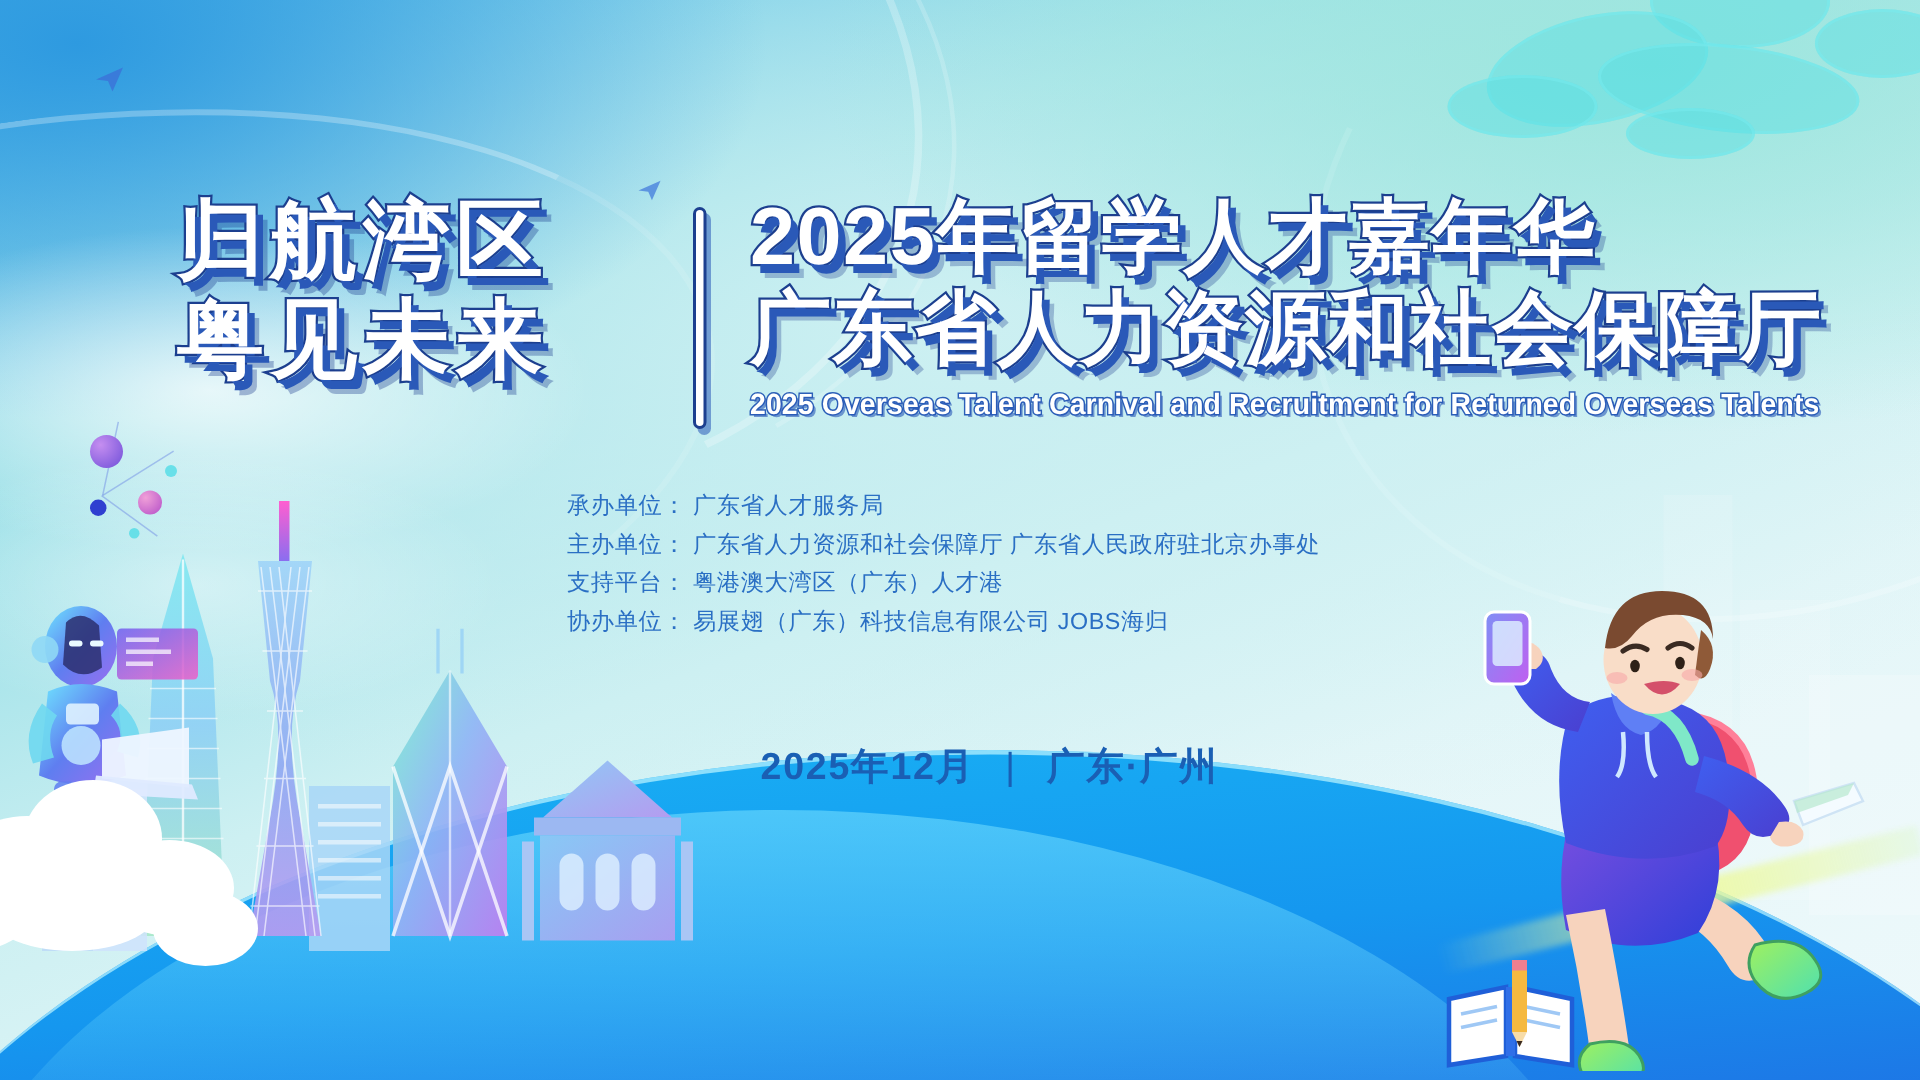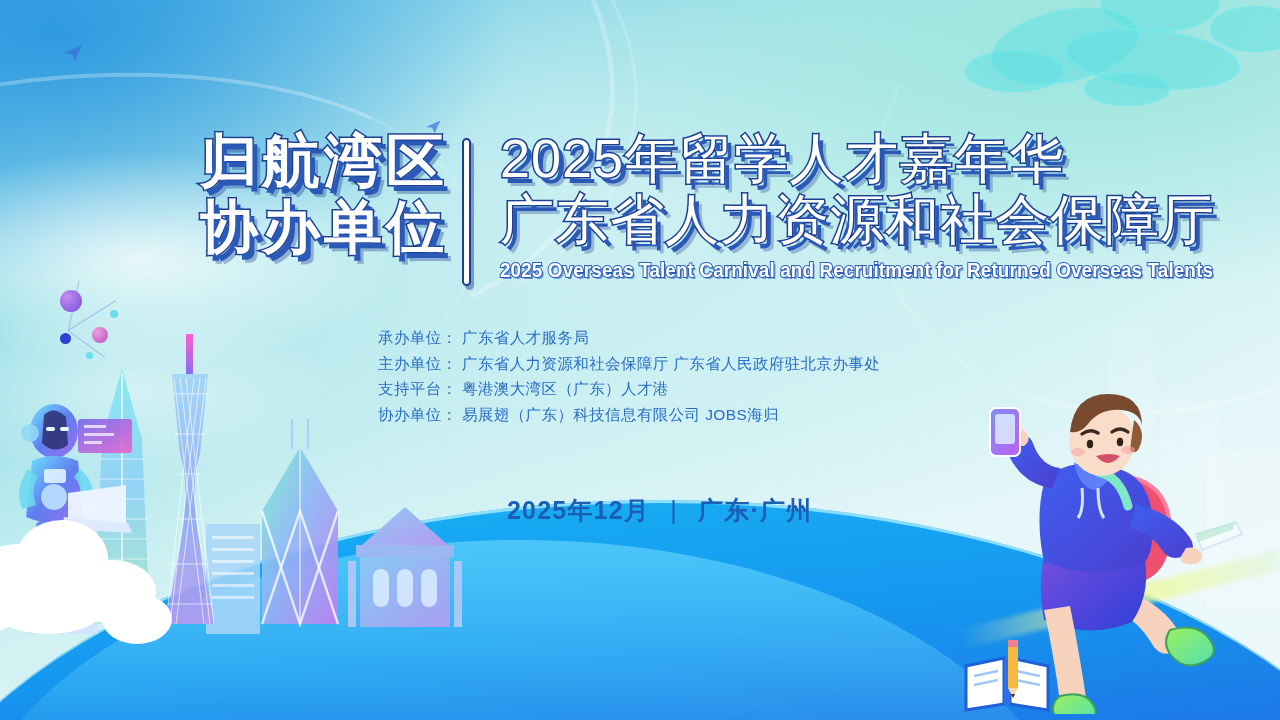--- a/index.html
+++ b/index.html
@@ -60,39 +60,39 @@
   .dot { position:absolute; border-radius:50%; }
   .link { position:absolute; height:1px; background:rgba(120,150,230,.55); transform-origin:0 0; }
 
   
   .slogan {
     position:absolute; left:118px; top:128px;
     width:330px;
     font-size:58px; font-weight:700; letter-spacing:4px;
     line-height:1.14;
     color:#ffffff;
-    text-align:right;
+    text-align:left;
     -webkit-text-stroke:3px #1c3f8f;
     paint-order:stroke fill;
     text-shadow:5px 6px 0 #2a59b8, 8px 9px 0 rgba(26,56,140,.35);
   }
   .slogan div { white-space:nowrap; }
 
   .divider {
     position:absolute; left:462px; top:138px;
     width:9px; height:148px;
     background:#ffffff;
     border:2px solid #1c3f8f;
     border-radius:5px;
     box-shadow:3px 4px 0 rgba(42,89,184,.55);
   }
 
   .titlewrap { position:absolute; left:500px; top:130px; width:700px; }
   .title-line {
-    font-size:54px; font-weight:400; letter-spacing:1px; line-height:1.05;
+    font-size:54px; font-weight:700; letter-spacing:1px; line-height:1.05;
     color:#ffffff; white-space:nowrap;
     -webkit-text-stroke:3px #1c3f8f;
     paint-order:stroke fill;
     text-shadow:5px 6px 0 #2a59b8, 8px 9px 0 rgba(26,56,140,.3);
   }
   .title-line.l2 { margin-top:4px; }
   .title-en {
     margin-top:12px;
     font-size:19.5px; font-weight:700; letter-spacing:.1px;
     color:#ffffff; white-space:nowrap;
@@ -455,21 +455,21 @@
   </svg>
   <svg style="position:absolute; right:256px; bottom:20px;" width="22" height="62" viewBox="0 0 22 62">
     <rect x="6" y="8" width="10" height="42" fill="#f5b940"></rect>
     <polygon points="6,50 16,50 11,60" fill="#f7dca8"></polygon>
     <polygon points="9,56 13,56 11,60" fill="#3a2a22"></polygon>
     <rect x="6" y="2" width="10" height="7" fill="#f07f8f"></rect>
   </svg>
 
   <div class="slogan">
     <div>归航湾区</div>
-    <div>协办单位</div>
+    <div>粤见未来</div>
   </div>
 
   <div class="divider"></div>
 
   <div class="titlewrap">
     <div class="title-line l1">2025年留学人才嘉年华</div>
     <div class="title-line l2">广东省人力资源和社会保障厅</div>
     <div class="title-en">2025 Overseas Talent Carnival and Recruitment for Returned Overseas Talents</div>
   </div>
 

